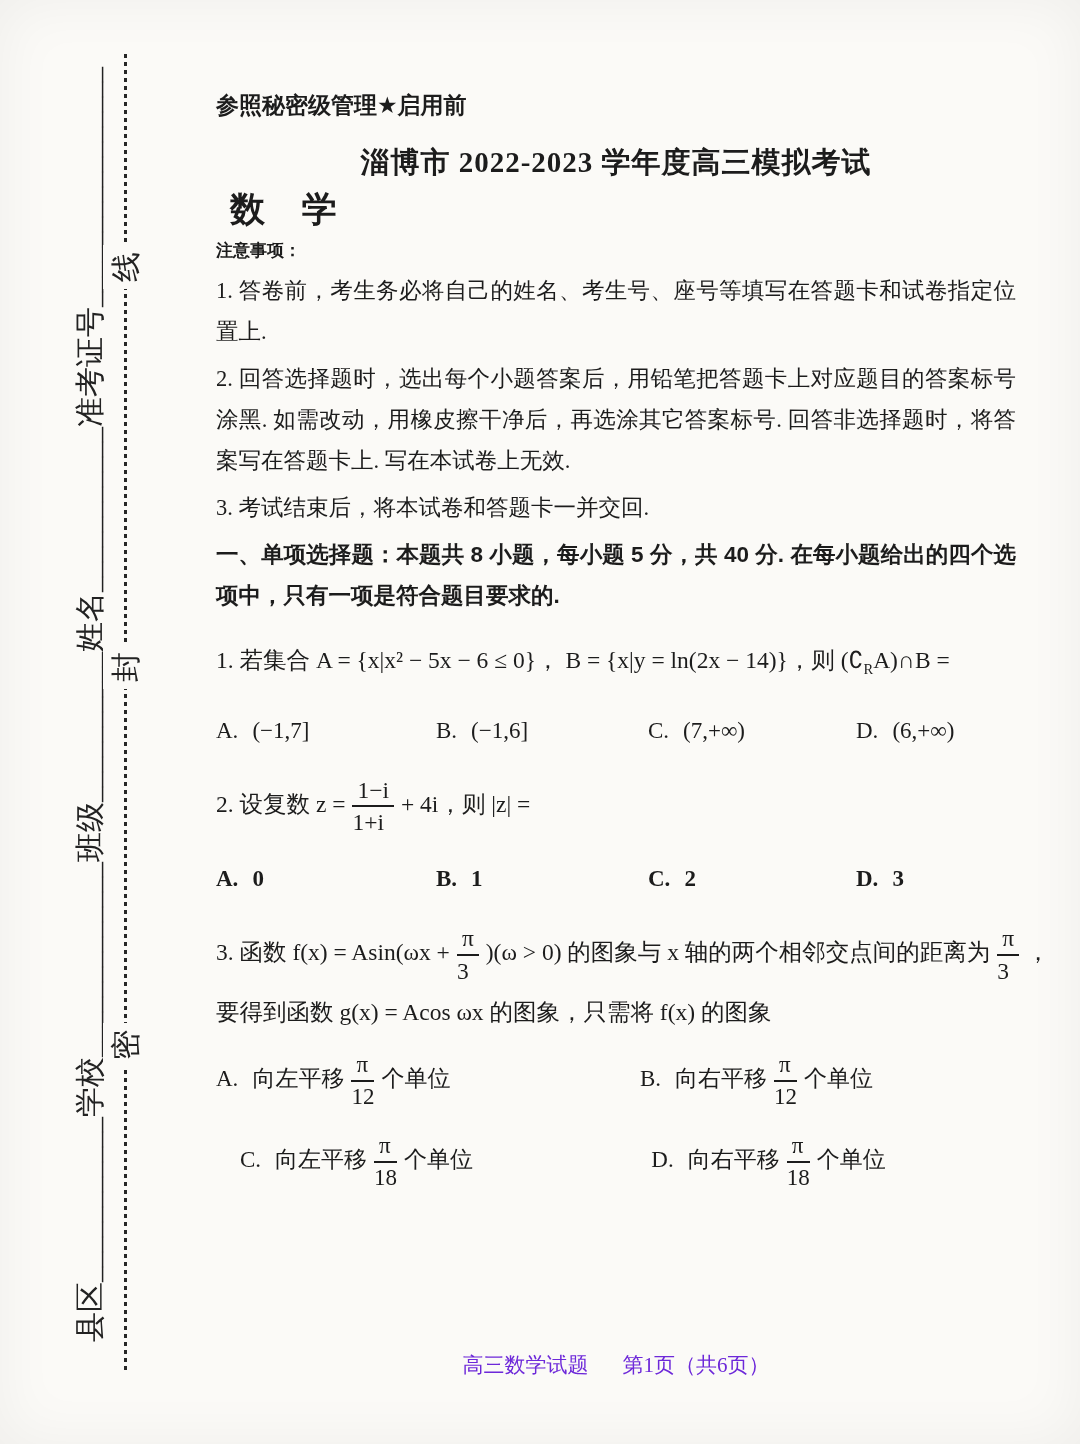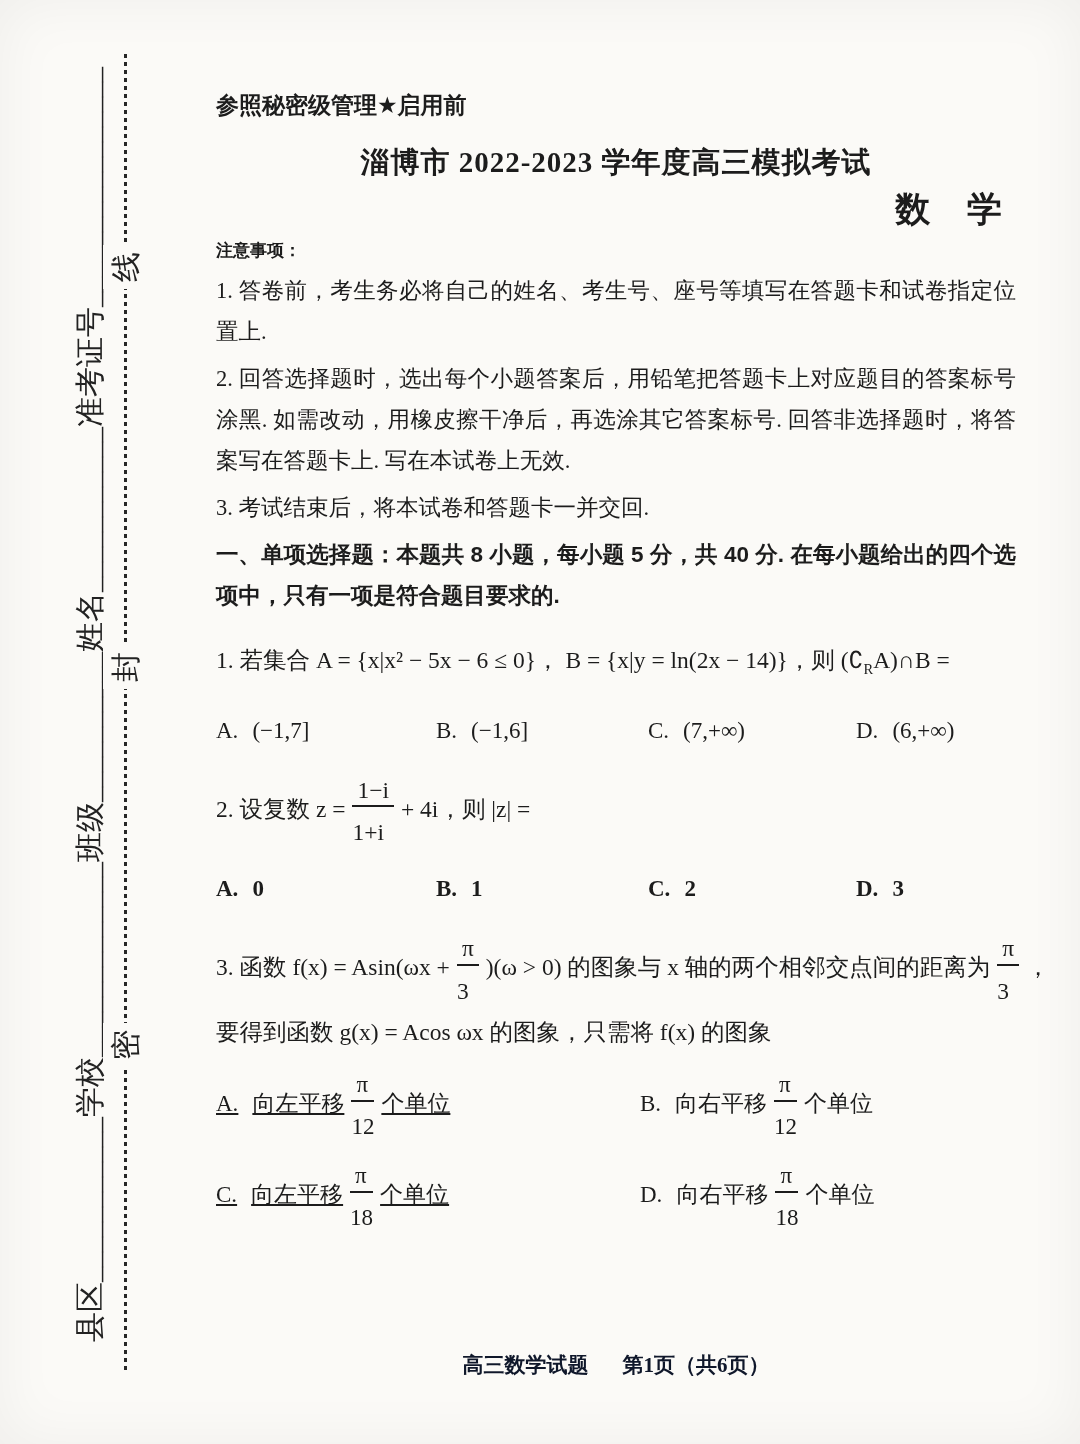--- a/index.html
+++ b/index.html
@@ -34,50 +34,50 @@
     font-size:30px; color:#222222;
   }
   .seal-char.c1 { top:244px; }
   .seal-char.c2 { top:644px; }
   .seal-char.c3 { top:1022px; }
   
   .content { position:absolute; left:216px; top:86px; width:800px; }
   .hei { font-family:"Liberation Sans","DejaVu Sans",sans-serif; font-weight:700; }
   .notice { font-size:23px; line-height:30px; padding-top:4px; }
   .title { margin-top:22px; text-align:center; font-size:29px; line-height:40px; font-weight:700; letter-spacing:1px; }
-  .subject { margin-top:4px; text-align:right; font-size:35px; line-height:48px; font-weight:700; letter-spacing:14px; text-indent:14px; }
+  .subject { margin-top:4px; text-align:left; font-size:35px; line-height:48px; font-weight:700; letter-spacing:14px; text-indent:14px; }
   .notes-label { margin-top:2px; font-size:17px; line-height:30px; }
   .para { font-size:22.5px; line-height:41px; text-align:justify; margin-top:4px; }
   .para + .para { margin-top:6px; }
   .section-heading { margin-top:6px; font-size:22.5px; line-height:41px; text-align:justify; }
   .qline { font-size:23.5px; line-height:40px; white-space:nowrap; overflow:visible; }
   .q1-stem { margin-top:24px;font-family:Liberation Serif, serif; }
   .q2-stem { margin-top:26px; }
   .q3-stem1 { margin-top:26px; }
   .q3-stem2 { margin-top:8px; white-space:normal; }
   .options-row { display:flex; margin-top:22px; font-size:23px; line-height:40px; }
   .options-row .opt:nth-child(1){ width:27.5%; }
   .options-row .opt:nth-child(2){ width:26.5%; }
   .options-row .opt:nth-child(3){ width:26%; }
   .options-row .opt:nth-child(4){ width:20%; }
   .q2-options { margin-top:24px;font-weight:bold; }
   .options-row2 { display:flex; font-size:23px; line-height:40px; }
   .row2a { margin-top:20px; }
-  .row2b { margin-top:24px; }
-  .options-row2 .opt2:nth-child(1){ width:53%;text-decoration:underline; }
+  .row2b { margin-top:24px;margin-left:24px; }
+  .options-row2 .opt2:nth-child(1){ width:53%; }
   .options-row2 .opt2:nth-child(2){ width:47%; }
   .opt .opt-label, .opt2 .opt-label { margin-right:14px; }
   .frac { display:inline-block; vertical-align:middle; margin:0 7px; }
   .frac .num { display:block; padding:0 5px 2px; border-bottom:2px solid #1c1c1c; line-height:1.12; }
-  .frac .den { display:block; padding-top:12px; line-height:1.12; }
+  .frac .den { display:block; padding-top:2px; line-height:1.12; }
   sub { font-size:0.62em; }
   .footer {
     position:absolute; left:216px; top:1350px; width:800px;
     display:flex; justify-content:center; gap:34px;
-    font-size:21px; line-height:30px; color:#0f172a;font-weight:bold;
+    font-size:21px; line-height:30px; color:#6d28d9;
   }
 </style>
 </head>
 <body>
 
 <div class="page">
 
   <div class="fill-line">县区___________学校_____________班级__________姓名___________准考证号________________</div>
   <div class="seal-line"></div>
   <div class="seal-char c1">线</div>

